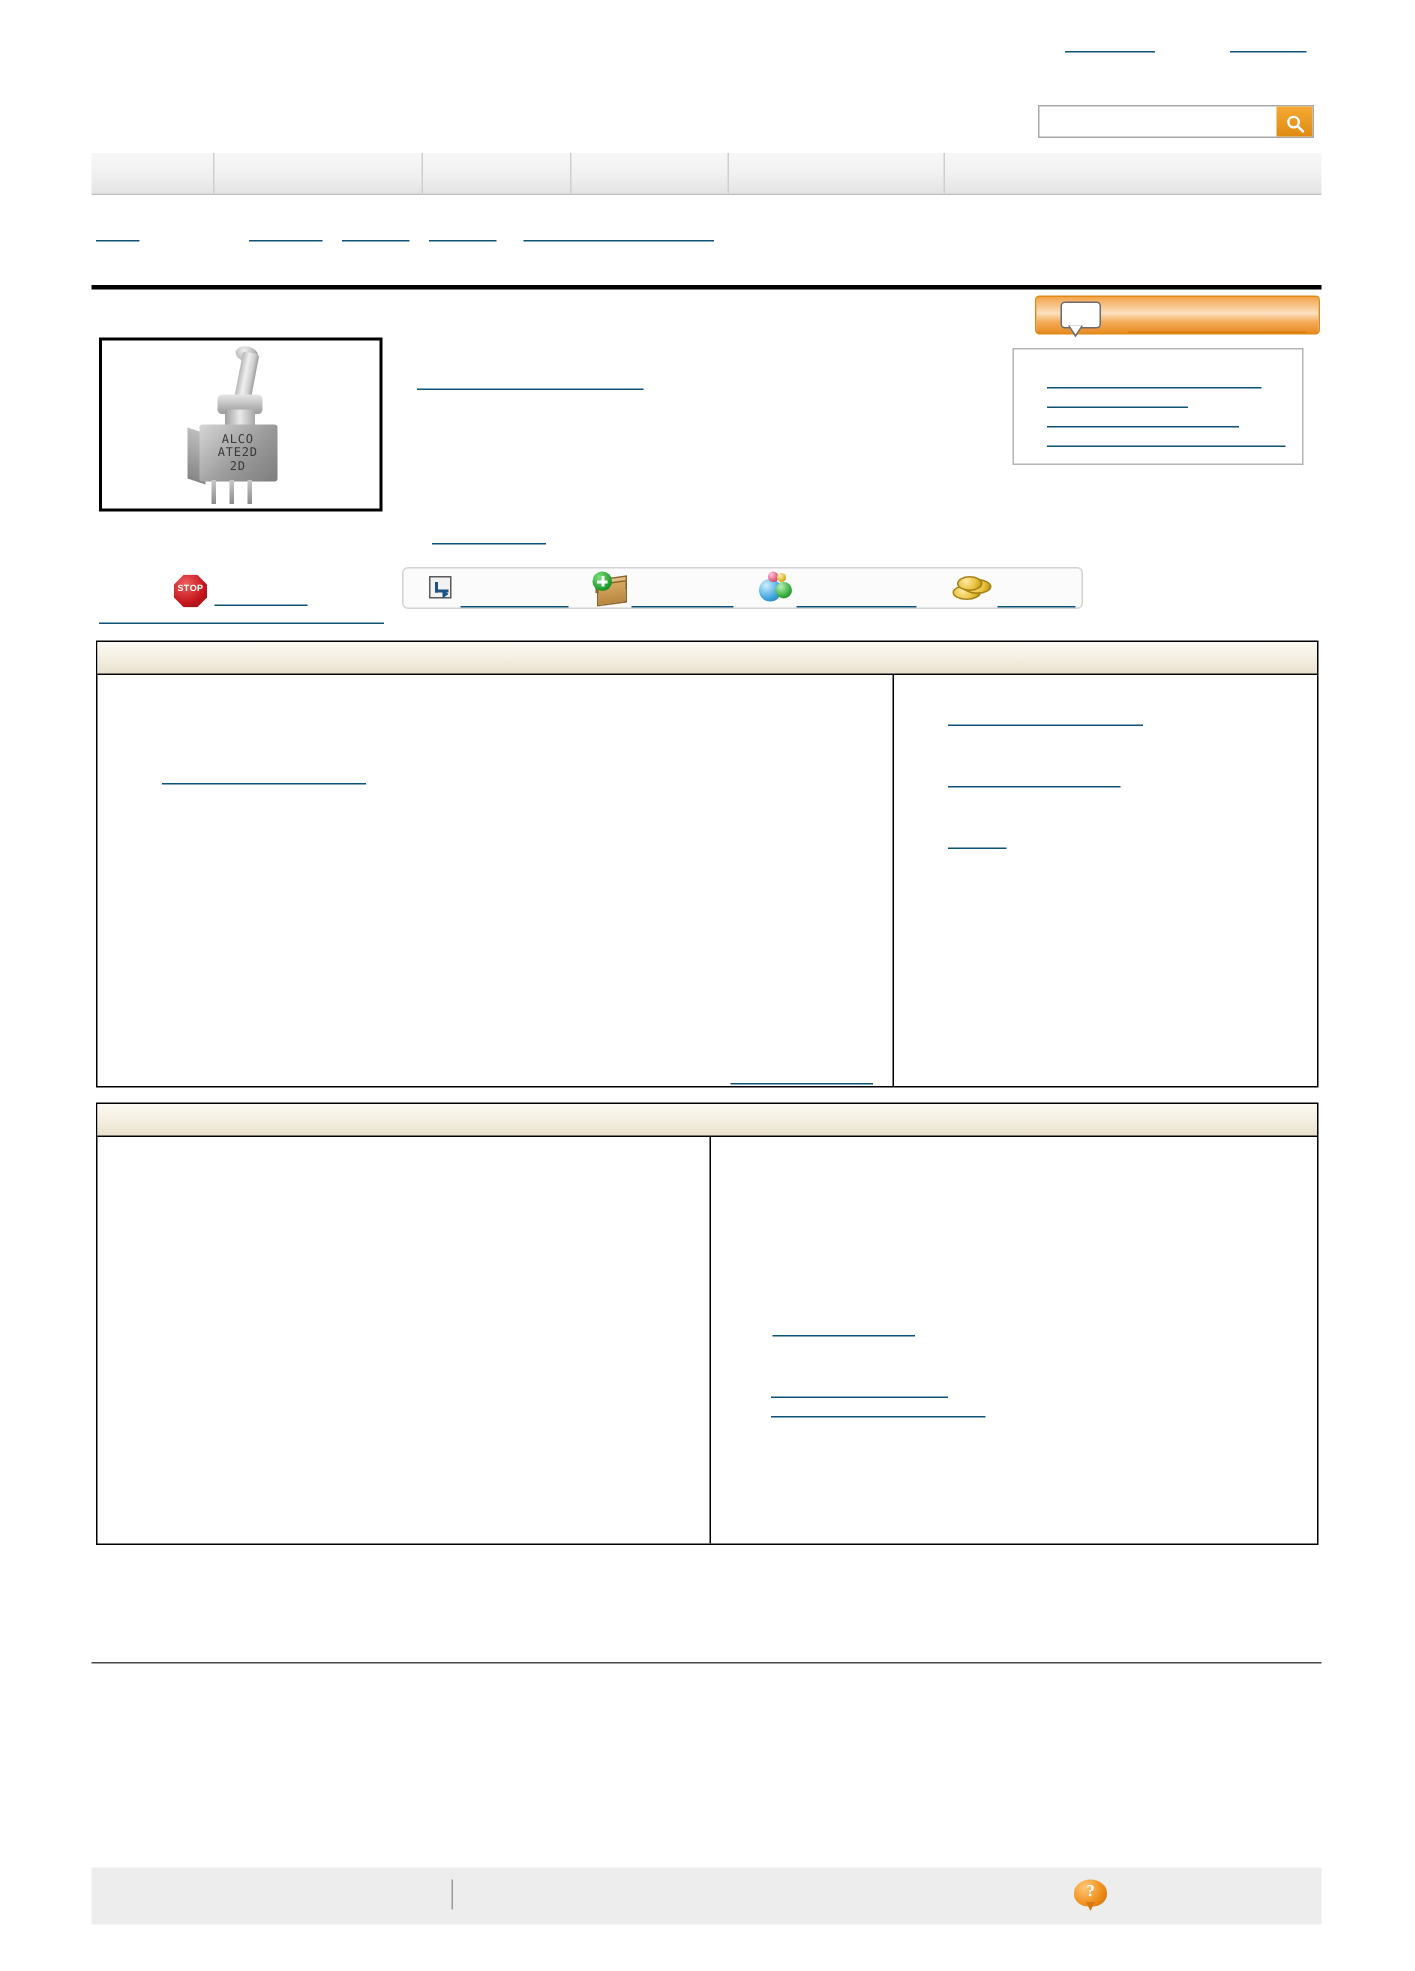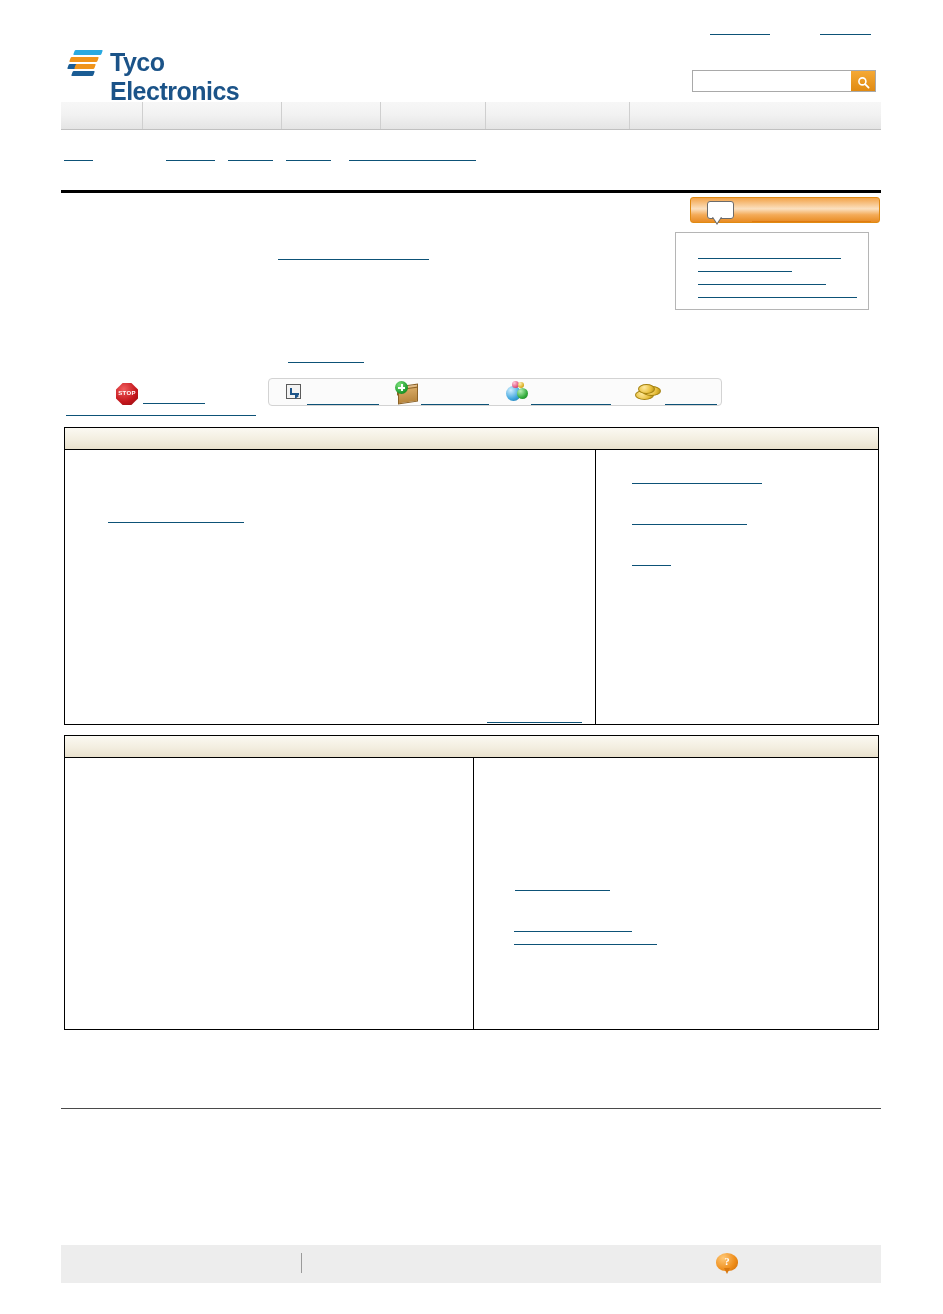--- a/index.html
+++ b/index.html
@@ -211,30 +211,20 @@
 </head>
 <body>
 
 <div class="page">
 
   <div class="toplinks">
     <span class="lnk" id="tl0">Contact Us</span>
     <span class="lnk" id="tl1">Site Map</span>
   </div>
 
-  <div class="logo">
-    <span class="logo-mark">
-      <i class="logo-bar lb1"></i>
-        <i class="logo-bar lb2"></i>
-        <i class="logo-bar lb3"></i>
-      <i class="logo-bar lb4"></i>
-        <i class="logo-bar lb5"></i>
-    </span>
-    <span class="logo-text">Tyco Electronics</span>
-  </div>
 
   <div class="searchbox">
     <input class="searchinput" type="text" placeholder="" style="">
     <button class="searchbtn">
       <svg width="13" height="13" viewBox="0 0 13 13">
         <circle cx="5.4" cy="5.4" r="3.5" fill="none" stroke="#fff" stroke-width="1.6"></circle>
         <line x1="8.1" y1="8.1" x2="11.6" y2="11.6" stroke="#fff" stroke-width="1.8" stroke-linecap="round"></line>
       </svg>
     </button>
   </div>
@@ -251,20 +241,38 @@
   <div class="crumbs">
     <span class="lnk" id="cb0">Home</span>
     <span class="lnk" id="cb1">Products</span>
     <span class="lnk" id="cb2">Switches</span>
     <span class="lnk" id="cb3">Toggle</span>
     <span class="lnk" id="cb4">Miniature Toggle Switches</span>
   </div>
 
   <div class="titlerule"></div>
 
+  <div class="prodimg">
+    <div class="switch">
+      <i class="sw-tip"></i>
+        <i class="sw-lever"></i>
+        <i class="sw-nut"></i>
+        <i class="sw-neck"></i>
+      <i class="sw-side"></i>
+        <i class="sw-body"></i>
+      <div class="sw-mark">
+        <div>ALCO</div>
+        <div>ATE2D</div>
+        <div>2D</div>
+      </div>
+      <i class="sw-pin" style="left:26px;"></i>
+      <i class="sw-pin" style="left:38px;"></i>
+      <i class="sw-pin" style="left:50px;"></i>
+    </div>
+  </div>
 
   <span class="lnk" id="partlink">ATE2D-2M3-10-Z</span>
   <span class="lnk" id="sublink">View Details</span>
 
   <div class="fbbtn">
     <span class="fb-bubble"></span>
     <span class="lnk orange">Send Us Your Feedback</span>
   </div>
 
   <div class="qlbox">

